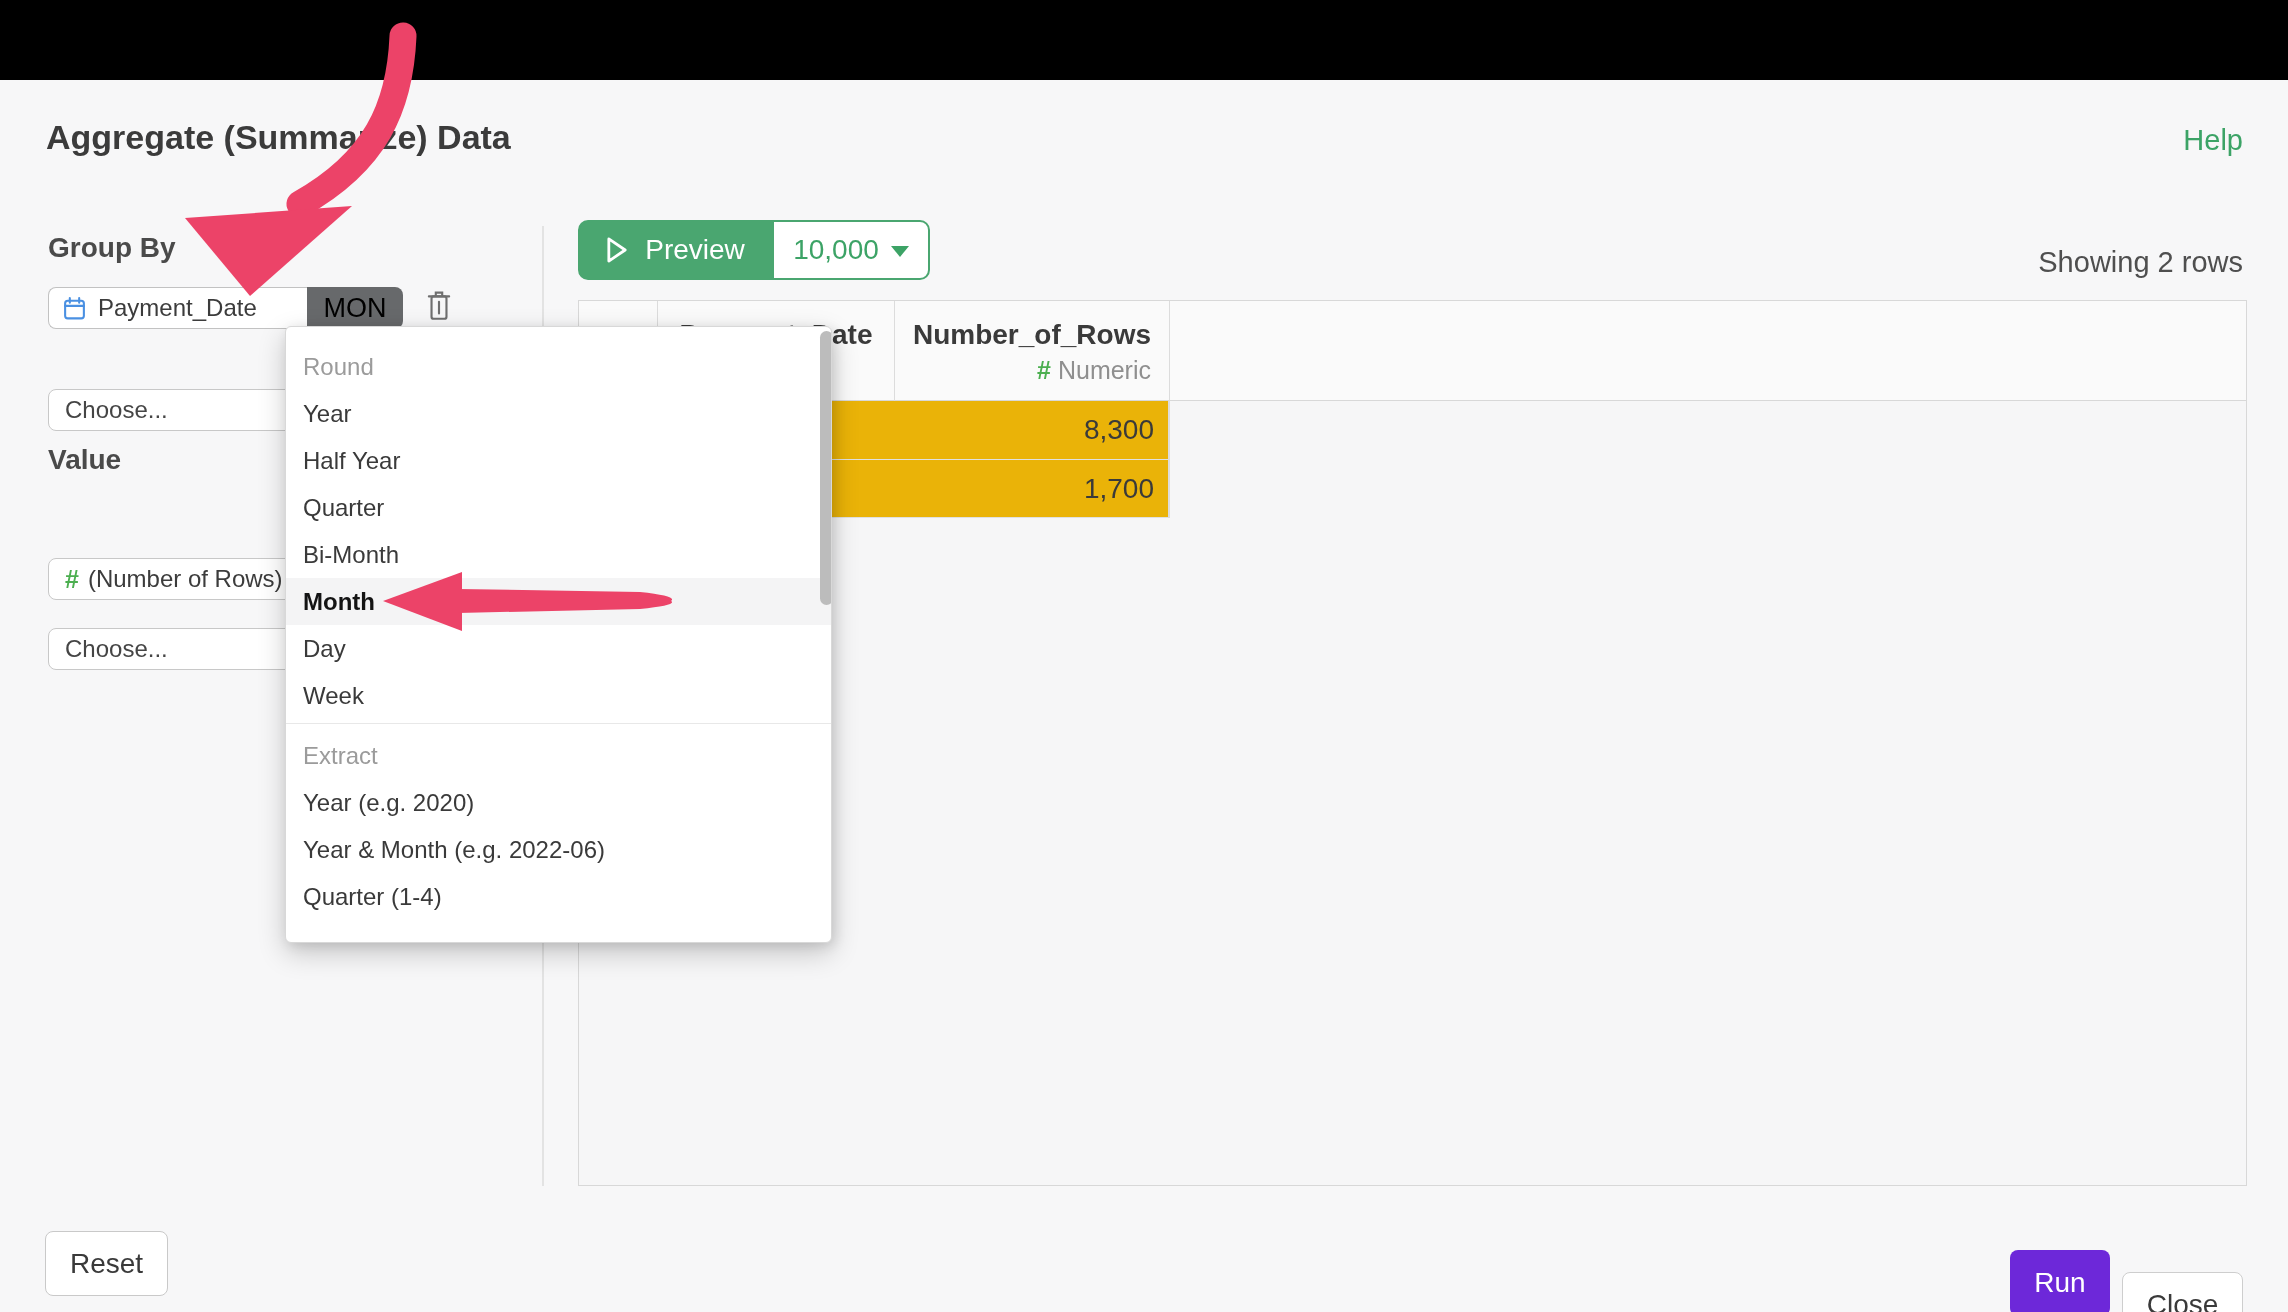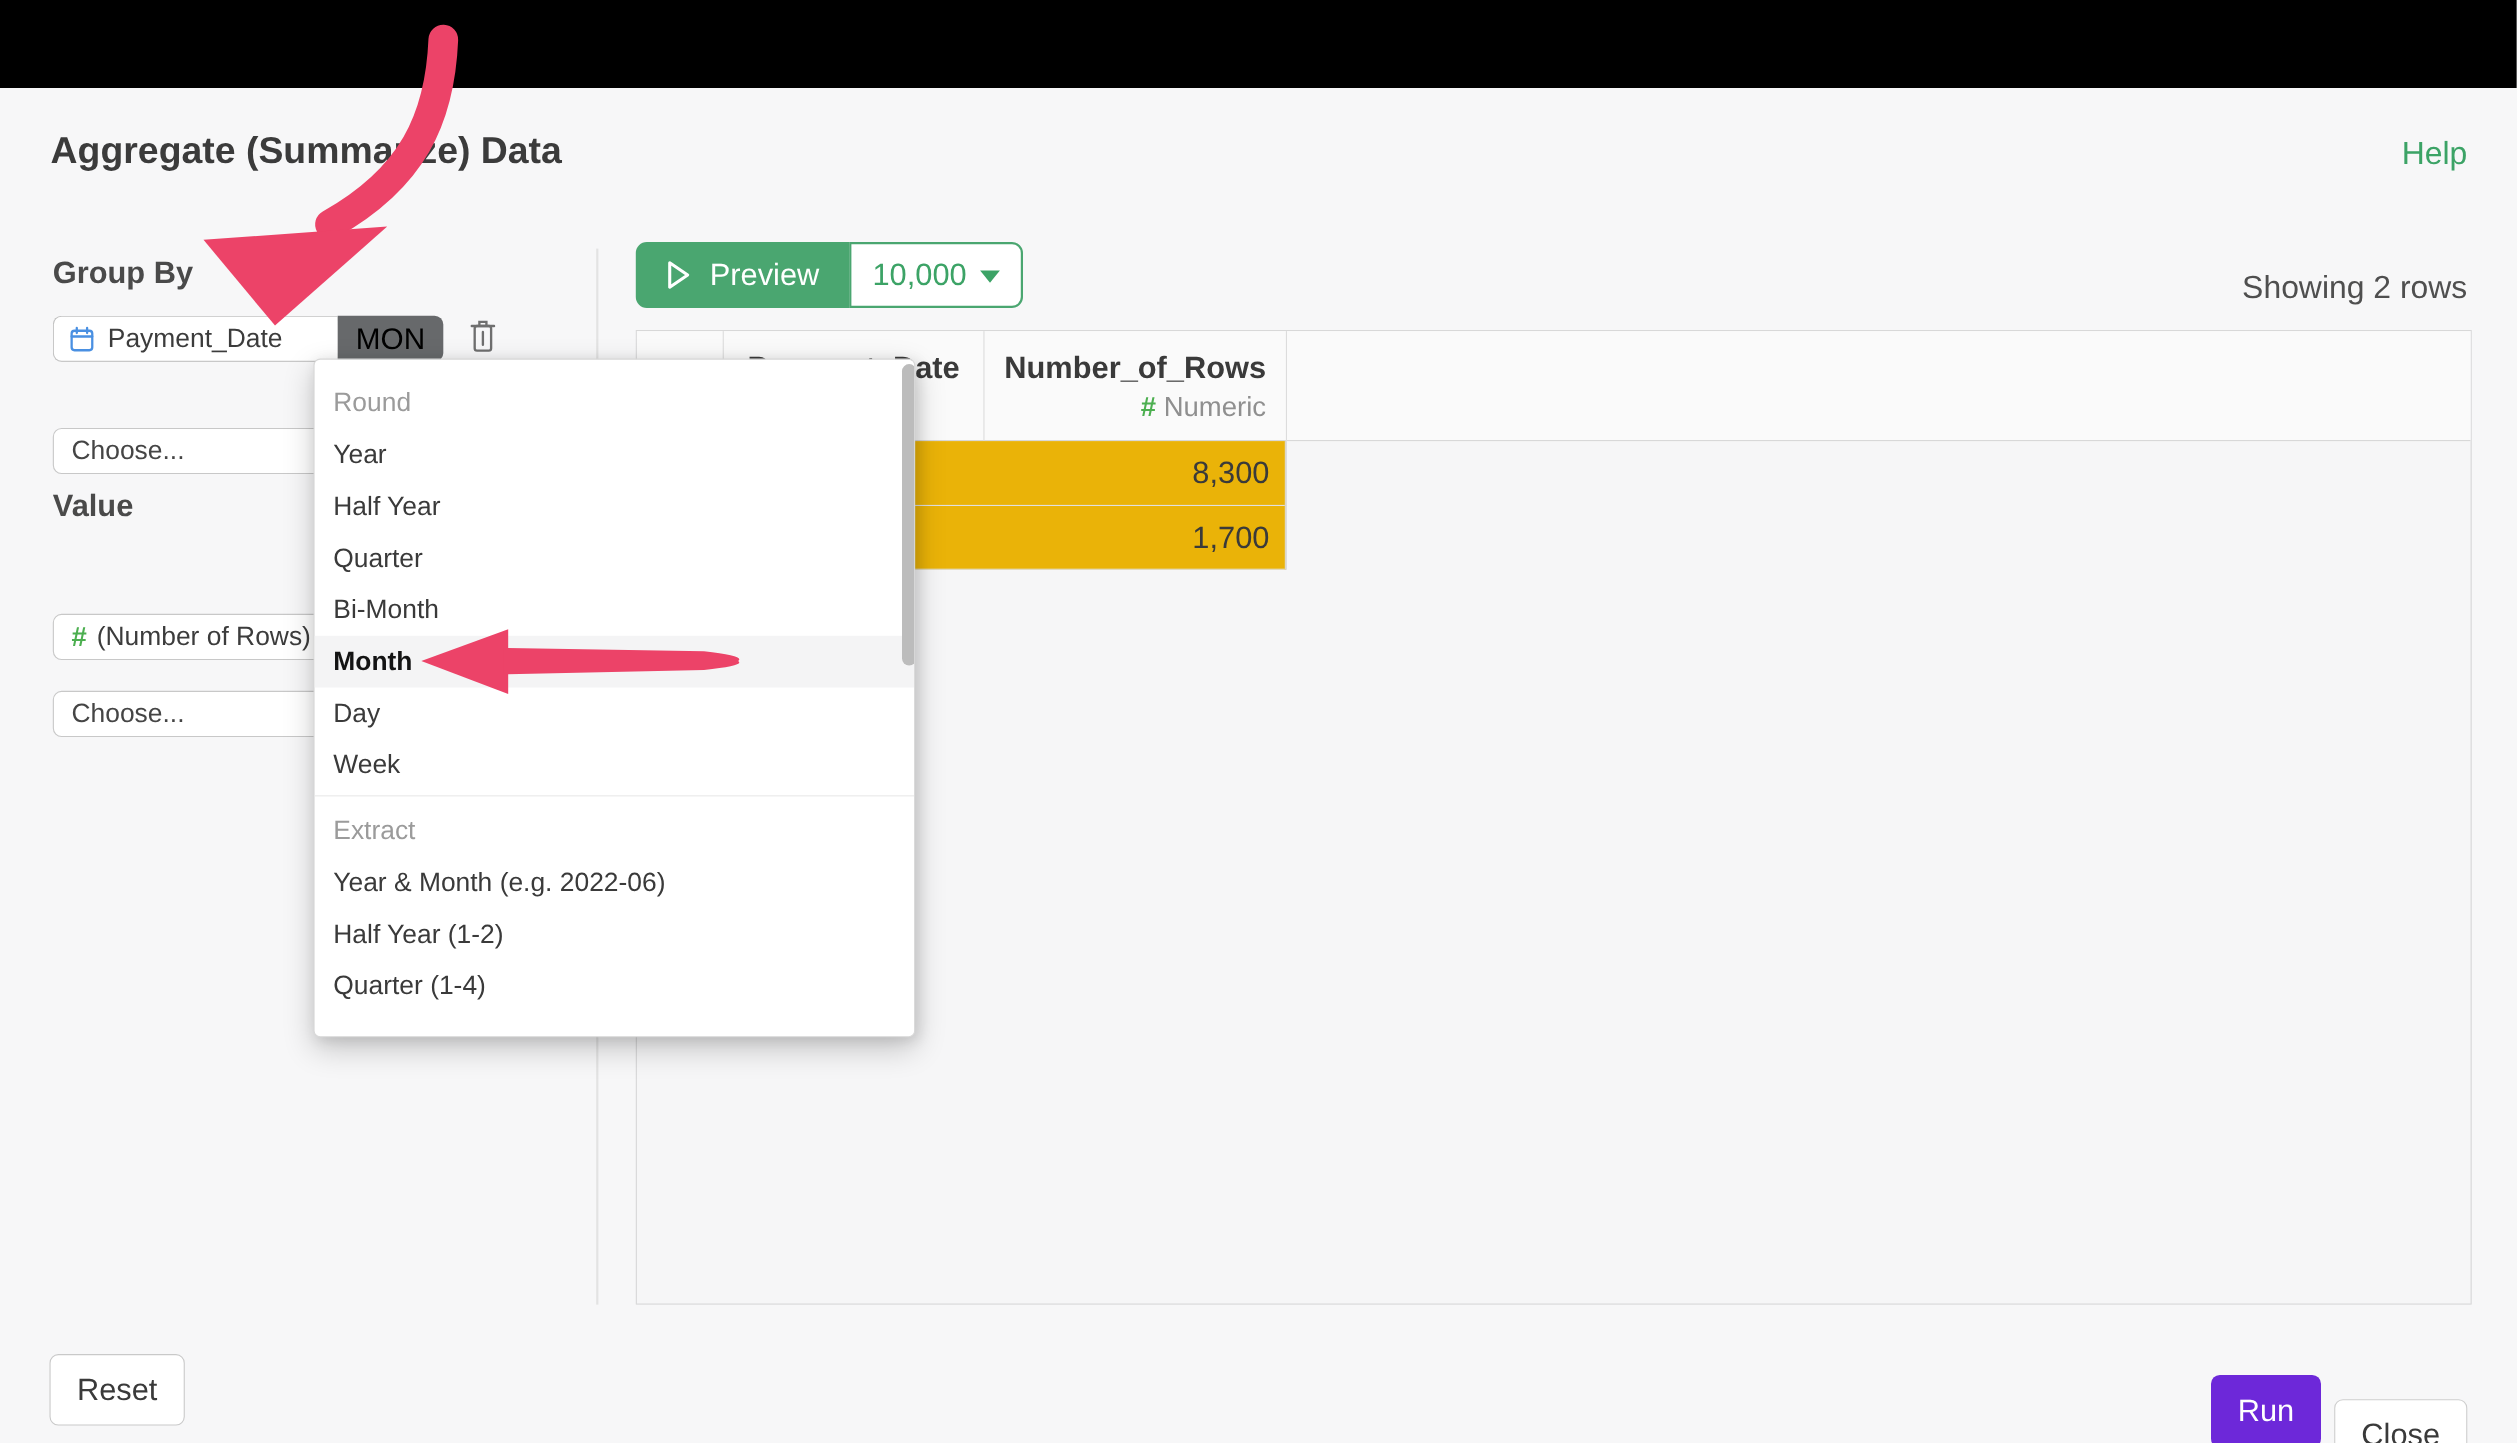--- a/index.html
+++ b/index.html
@@ -204,22 +204,22 @@
   <div class="menu-header">Round</div>
   <div class="menu-item">Year</div>
   <div class="menu-item">Half Year</div>
   <div class="menu-item">Quarter</div>
   <div class="menu-item">Bi-Month</div>
   <div class="menu-item selected">Month</div>
   <div class="menu-item">Day</div>
   <div class="menu-item">Week</div>
   <div class="menu-divider"></div>
   <div class="menu-header">Extract</div>
+  <div class="menu-item">Year (e.g. 2020)</div>
   <div class="menu-item">Year &amp; Month (e.g. 2022-06)</div>
-  <div class="menu-item">Half Year (1-2)</div>
   <div class="menu-item">Quarter (1-4)</div>
   <div class="menu-scrollbar"></div>
 </div>
 
 <svg class="abs arrows" viewBox="0 0 2288 1312">
   <g fill="#ec4368" stroke="none">
     <path d="M403 36 C 400 108 377 162 302 203 L 322 226 C 386 176 416 112 417 38 Z" transform="translate(0,0)" fill="#ec4368" opacity="0"></path>
   </g>
 
   <path d="M403 36 C 400 108 375 162 300 204" fill="none" stroke="#ec4368" stroke-width="27" stroke-linecap="round"></path>

